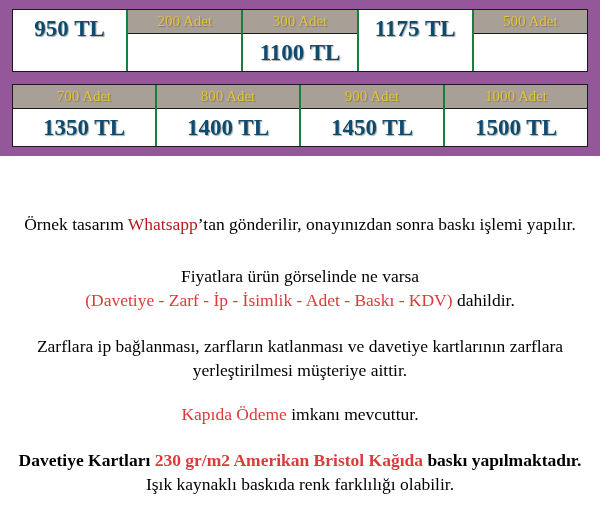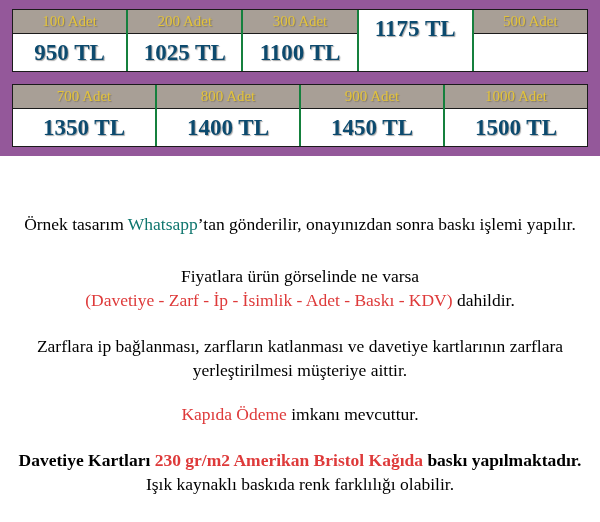--- a/index.html
+++ b/index.html
@@ -53,35 +53,33 @@
     line-height: 24px;
     text-align: center;
   }
   .notes p { margin: 0; }
   .p1 { margin-top: 56px !important; }
   .p2 { margin-top: 28px !important; }
   .p3 { margin-top: 22px !important; }
   .p4 { margin-top: 20px !important; }
   .p5 { margin-top: 22px !important; font-weight: bold; }
   .red  { color: #DE3A3A; }
-  .blue { color: #0f766e; }
+  .blue { color: #b91c1c; }
 </style>
 </head>
 <body>
 
 <div class="panel">
 
   <div class="price-table">
     <div class="col">
-      <div class="qty">100 Adet</div>
       <div class="price">950 TL</div>
     </div>
     <div class="col">
       <div class="qty">200 Adet</div>
-      <div class="price">1025 TL</div>
     </div>
     <div class="col">
       <div class="qty">300 Adet</div>
       <div class="price">1100 TL</div>
     </div>
     <div class="col">
       <div class="price">1175 TL</div>
     </div>
     <div class="col">
       <div class="qty">500 Adet</div>

